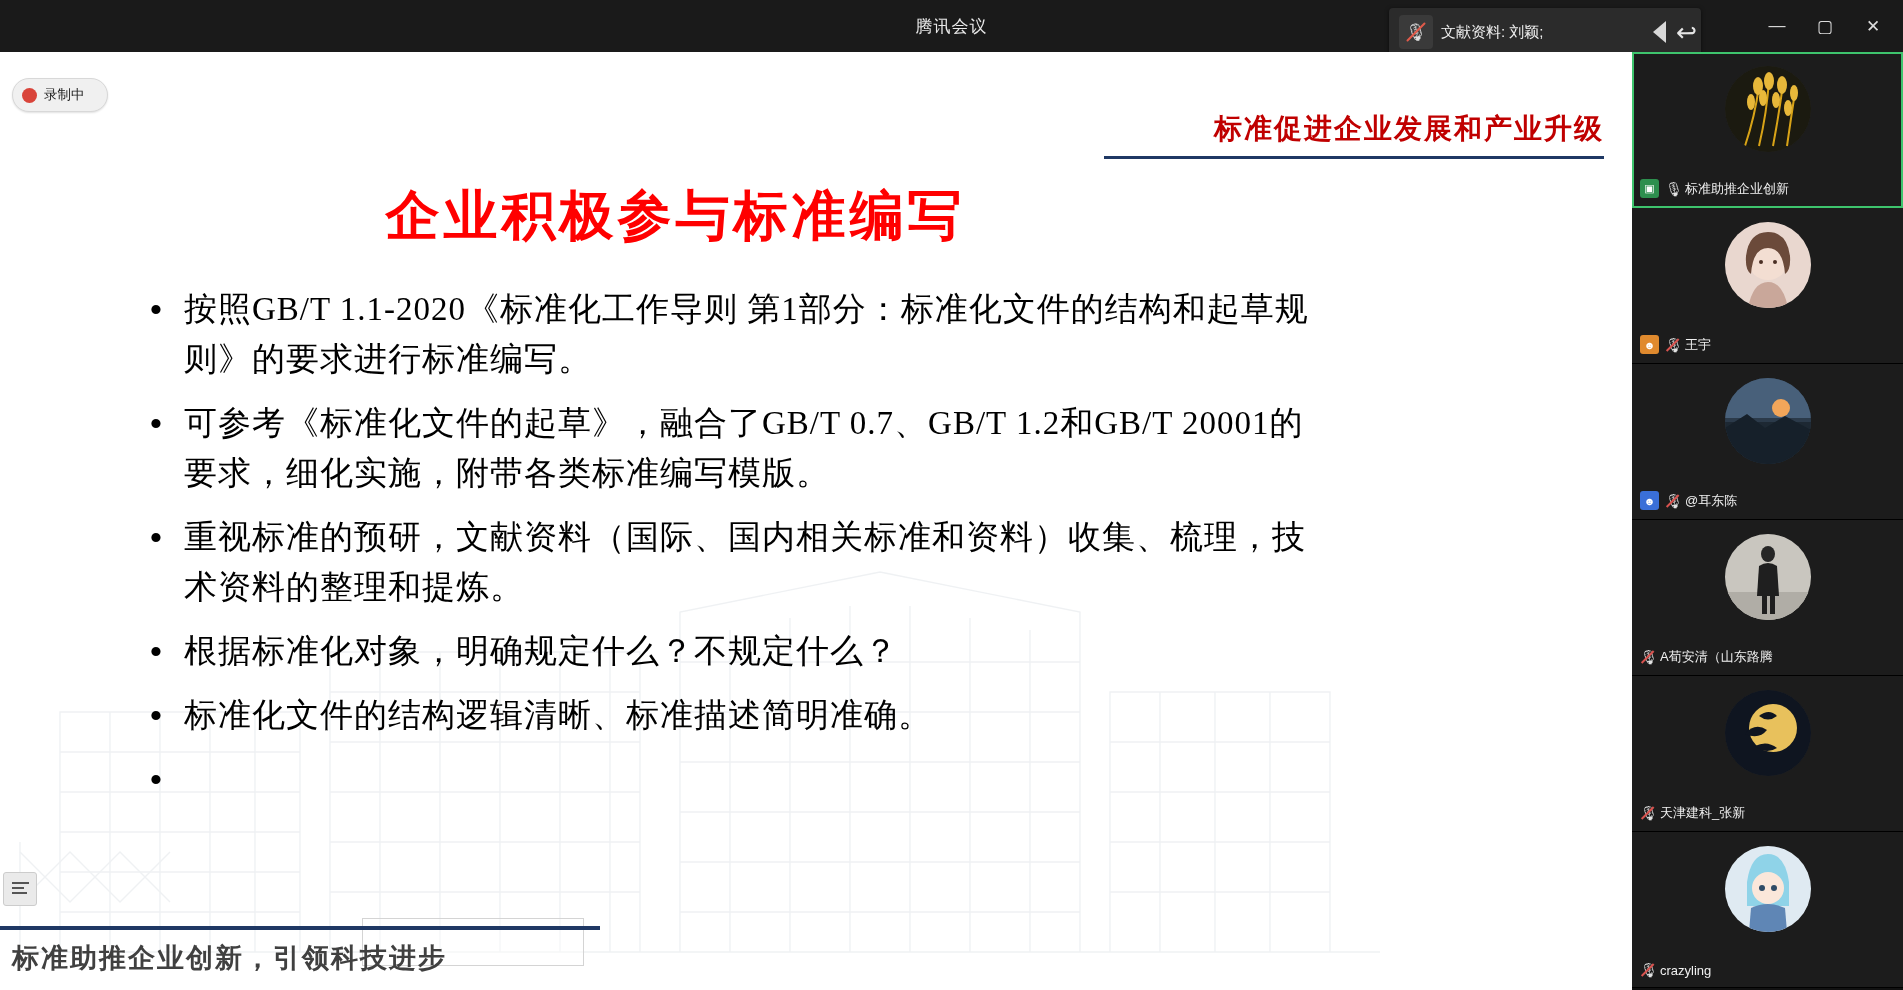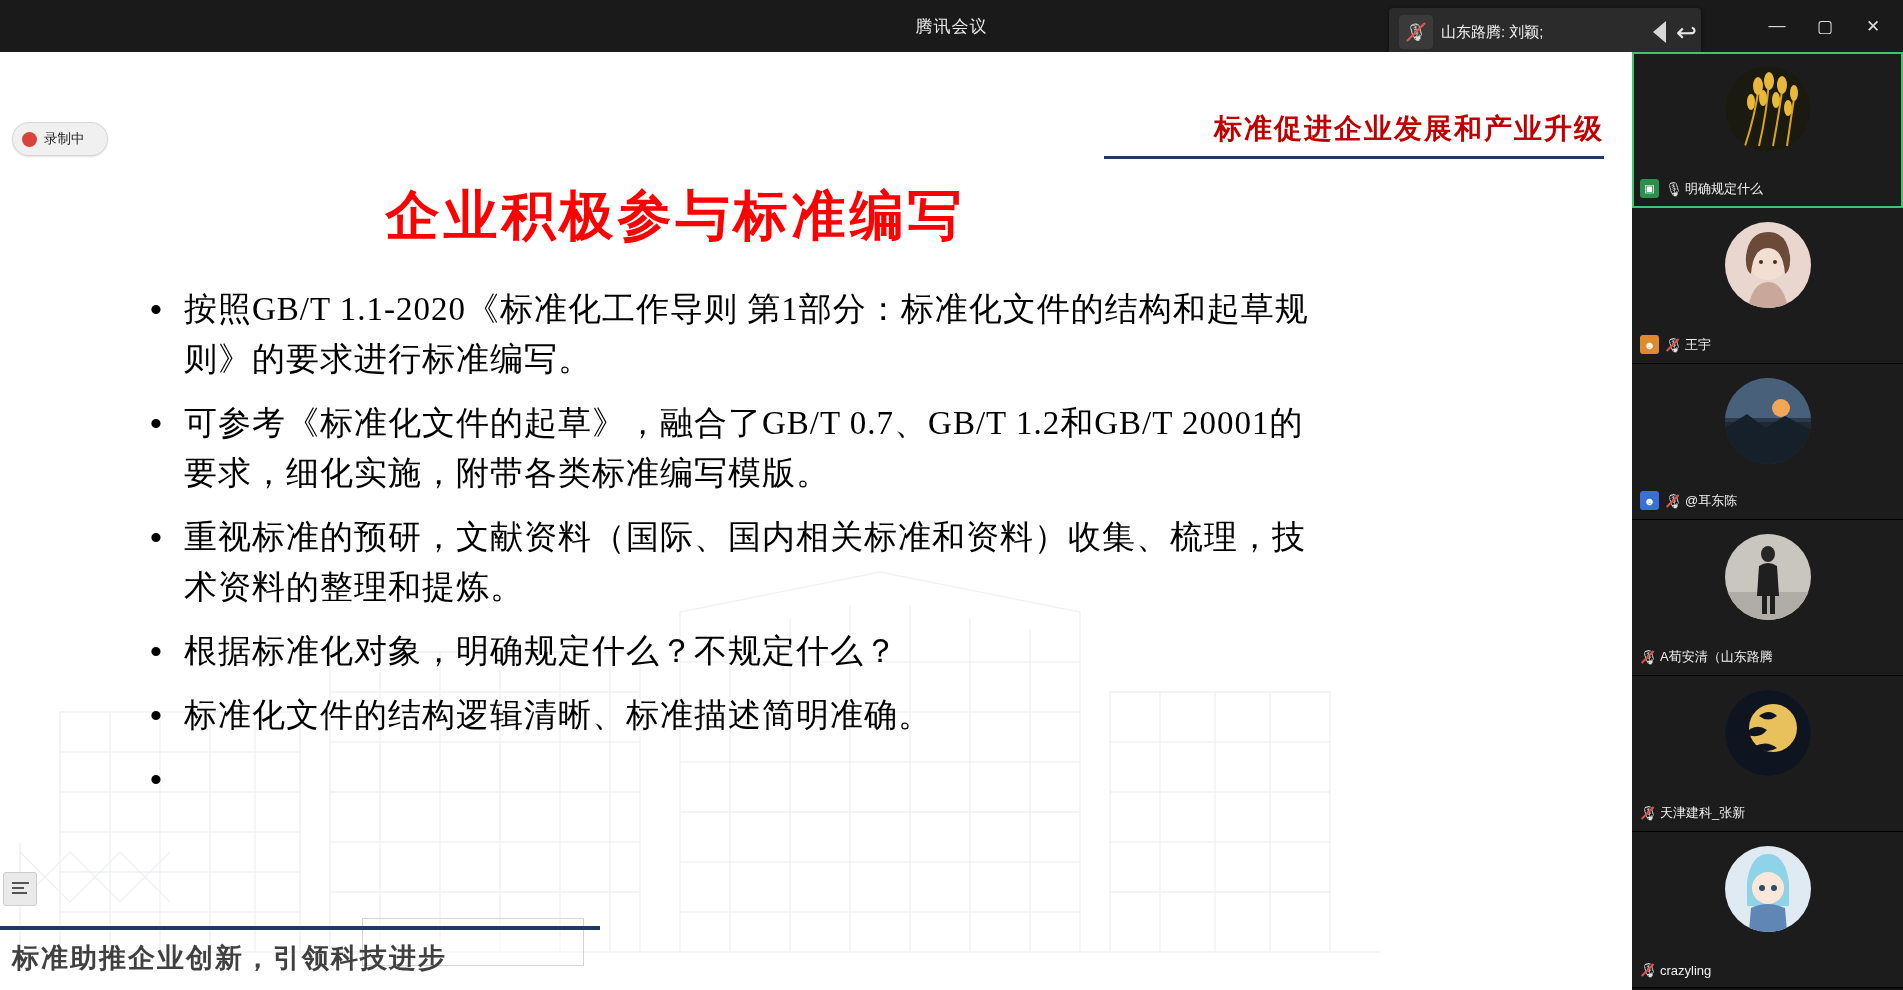--- a/index.html
+++ b/index.html
@@ -63,21 +63,20 @@
   }
 
   
   .bg-art { position: absolute; left: 0; top: 0; width: 1632px; height: 938px; opacity: .55; }
 
   .rec-badge {
     position: absolute; left: 12px; top: 26px; width: 96px; height: 34px;
     background: #f0f0f0; border: 1px solid #d8d8d8; border-radius: 17px;
     display: flex; align-items: center; gap: 7px; padding-left: 9px;
     box-shadow: 0 1px 2px rgba(0,0,0,.12);
-    margin-top: 44px;
   }
   .rec-dot { width: 15px; height: 15px; border-radius: 50%; background: #d9443a; }
   .rec-text { font-size: 13.5px; color: #222; }
 
   .slide-header {
     position: absolute; right: 28px; top: 62px; width: 500px; text-align: right;
   }
   .slide-header .hdr-text {
     font-size: 28px; font-weight: bold; color: #c00000; letter-spacing: 2px;
     padding-bottom: 11px; line-height: 1.1;
@@ -175,21 +174,21 @@
       <div class="win-btn">▢</div>
       <div class="win-btn close">✕</div>
     </div>
   </div>
 
   <div class="speaker-pill">
     <div class="mic-badge">
       <span class="mic-glyph">🎙</span>
       <span class="mic-slash"></span>
     </div>
-    <div class="speaker-text">山东路腾: 刘颖;</div>
+    <div class="speaker-text">文献资料: 刘颖;</div>
     <div class="pill-arrows">
       <span class="chev-left"></span>
       <span class="back-arrow">↩</span>
     </div>
   </div>
 
   <div class="share-area">
 
     <svg class="bg-art" viewBox="0 0 1632 938" preserveAspectRatio="none">
       <g stroke="#e2e6ea" stroke-width="1.4" fill="none">
@@ -283,21 +282,21 @@
             <ellipse cx="26" cy="36" rx="4" ry="8"></ellipse>
               <ellipse cx="38" cy="32" rx="4" ry="8"></ellipse>
             <ellipse cx="51" cy="34" rx="4" ry="8"></ellipse>
               <ellipse cx="63" cy="42" rx="4" ry="8"></ellipse>
           </g>
         </svg>
       </div>
       <div class="label-row">
         <span class="badge-sq badge-share">▣</span>
         <span class="mic-small">🎙</span>
-        <span class="name">明确规定什么</span>
+        <span class="name">标准助推企业创新</span>
       </div>
     </div>
 
     <div class="tile">
       <div class="avatar">
         <svg class="av-inner" viewBox="0 0 86 86">
           <rect width="86" height="86" fill="#e9d7cf"></rect>
           <circle cx="43" cy="38" r="20" fill="#f3ded2"></circle>
           <path d="M21 34 Q24 10 43 10 Q62 10 65 34 Q66 48 60 52 Q58 26 43 26 Q28 26 26 52 Q20 48 21 34Z" fill="#6b4a3a"></path>
           <path d="M23 86 Q28 60 43 60 Q58 60 63 86Z" fill="#c9a79a"></path>

